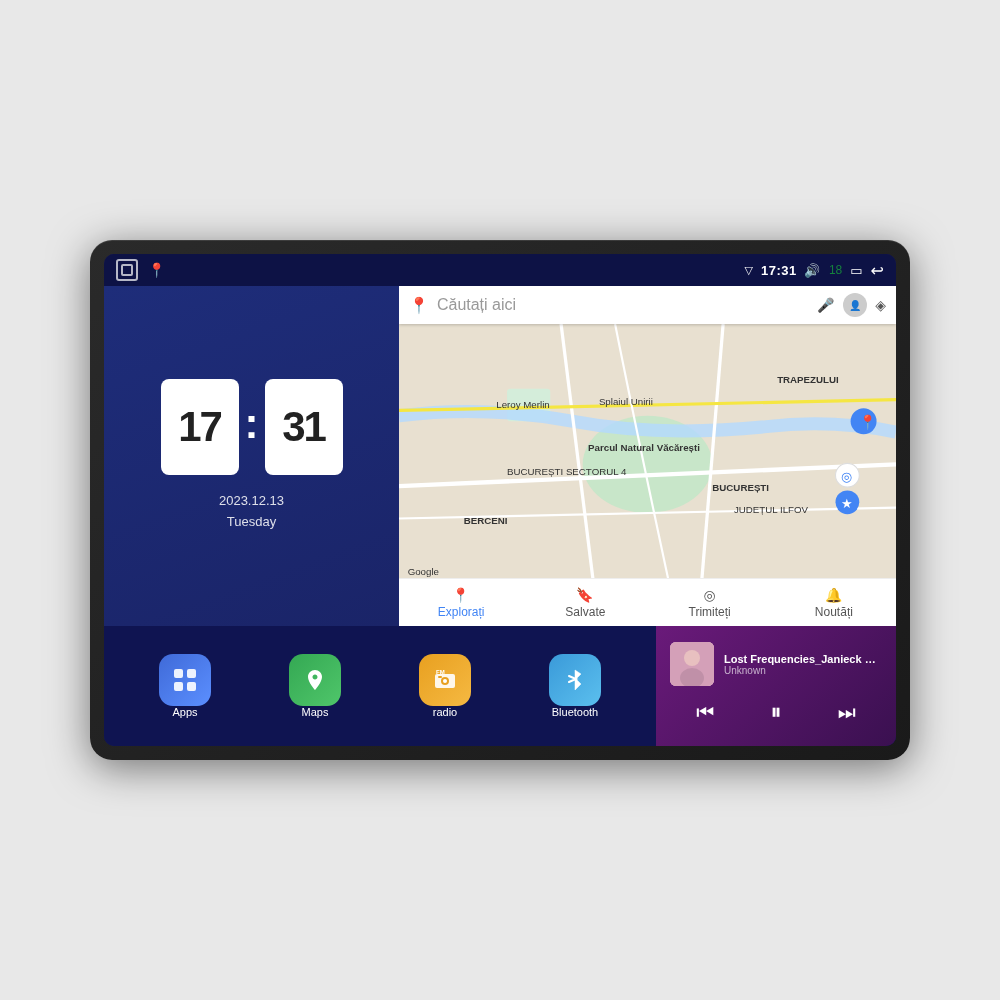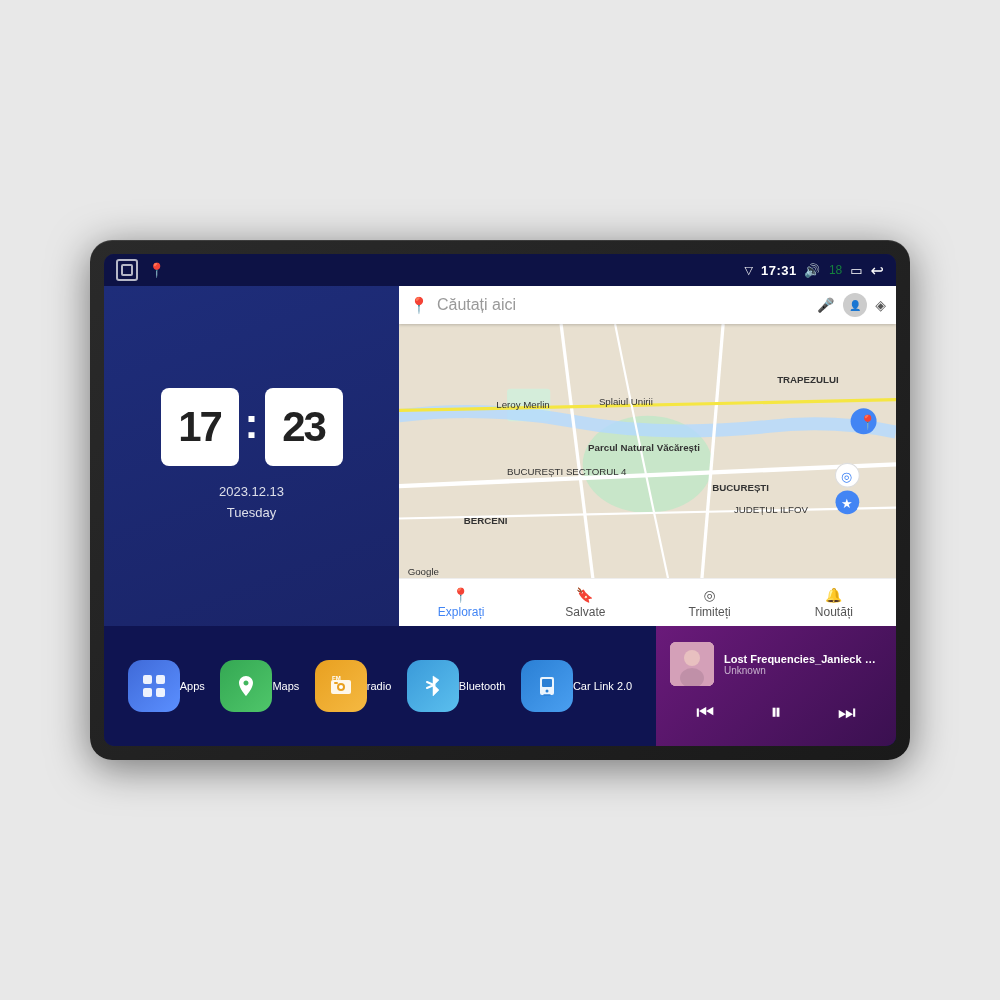--- a/index.html
+++ b/index.html
@@ -116,21 +116,21 @@
       gap: 6px;
       margin-bottom: 16px;
     }
 
     .clock-digit {
       background: white;
       color: #222;
       font-size: 42px;
       font-weight: bold;
       width: 78px;
-      height: 78px;
+      height: 96px;
       display: flex;
       align-items: center;
       justify-content: center;
       border-radius: 8px;
       font-family: 'Arial Black', Arial, sans-serif;
       letter-spacing: -2px;
     }
 
     .clock-separator {
       color: white;
@@ -245,21 +245,21 @@
     .app-icons-area {
       flex: 1;
       display: flex;
       align-items: center;
       justify-content: space-around;
       padding: 8px 16px;
     }
 
     .app-icon-item {
       display: flex;
-      flex-direction: row;
+      flex-direction: column;
       align-items: center;
       cursor: pointer;
     }
 
     .app-icon-circle {
       width: 52px;
       height: 52px;
       border-radius: 14px;
       display: flex;
       align-items: center;
@@ -386,21 +386,21 @@
     </div>
 
     <div class="main-content">
 
       <div class="top-section">
 
         <div class="clock-panel">
           <div class="clock-display">
             <div class="clock-digit">17</div>
             <div class="clock-separator">:</div>
-            <div class="clock-digit">23</div>
+            <div class="clock-digit">31</div>
           </div>
           <div class="clock-date">
             <div>2023.12.13</div>
             <div>Tuesday</div>
           </div>
         </div>
 
         <div class="map-panel">
 
           <div class="map-header">
@@ -511,31 +511,20 @@
           <div class="app-icon-item">
             <div class="app-icon-circle icon-bluetooth">
               <svg width="28" height="28" viewBox="0 0 28 28" fill="none">
                 <path d="M14 4 L14 24 L20 18 L15 13 L20 8 Z" fill="white" stroke="white" stroke-width="0.5"></path>
                 <path d="M8 10 L15 13 L8 16" fill="none" stroke="white" stroke-width="2" stroke-linecap="round"></path>
               </svg>
             </div>
             <span class="app-icon-label">Bluetooth</span>
           </div>
 
-          <div class="app-icon-item">
-            <div class="app-icon-circle icon-carlink">
-              <svg width="28" height="28" viewBox="0 0 28 28" fill="none">
-                <rect x="7" y="5" width="14" height="18" rx="2" fill="white" opacity="0.9"></rect>
-                <rect x="9" y="7" width="10" height="8" rx="1" fill="#2a7fd4"></rect>
-                <circle cx="14" cy="19" r="1.5" fill="#2a7fd4"></circle>
-                <path d="M11 23 L17 23" stroke="#2a7fd4" stroke-width="1.5" stroke-linecap="round"></path>
-              </svg>
-            </div>
-            <span class="app-icon-label">Car Link 2.0</span>
-          </div>
 
         </div>
 
         <div class="music-player">
           <div class="music-info">
             <div class="music-thumbnail">
               <div class="music-thumbnail-img">
                 <svg width="44" height="44" viewBox="0 0 44 44">
                   <rect width="44" height="44" fill="#d4a0b8"></rect>
                   <circle cx="22" cy="16" r="8" fill="#e8c0c0"></circle>

